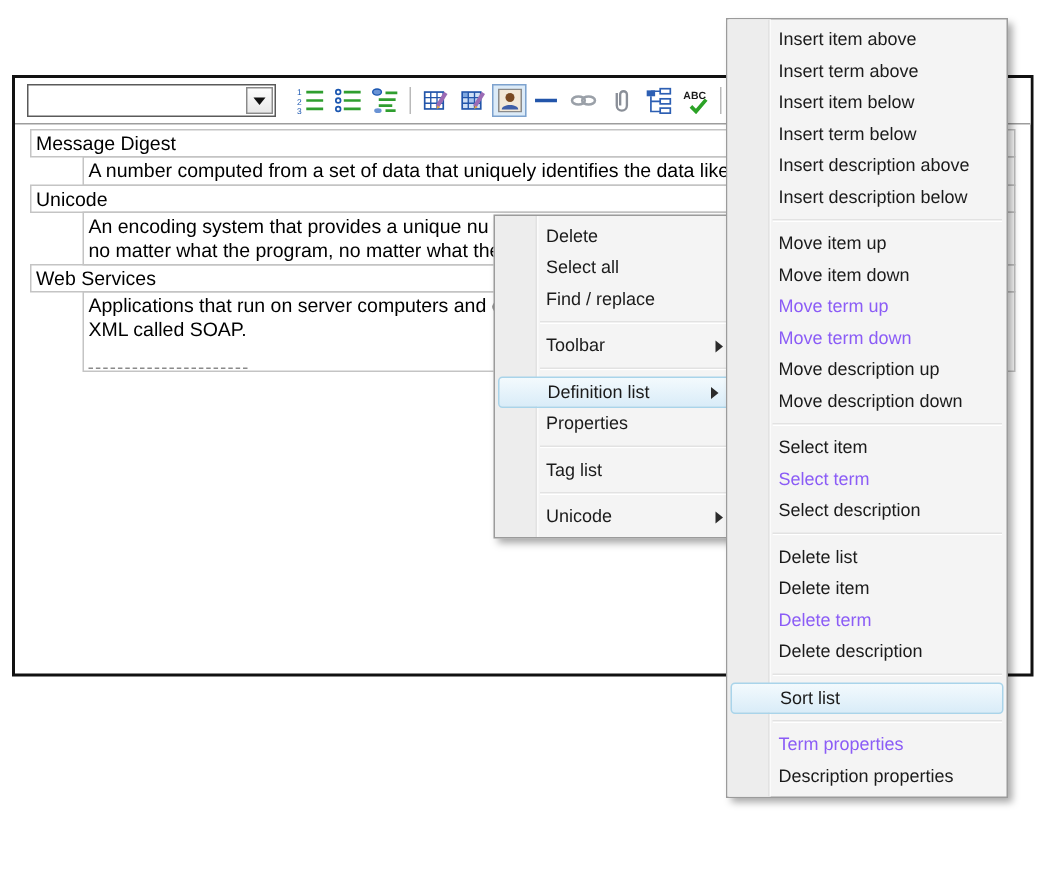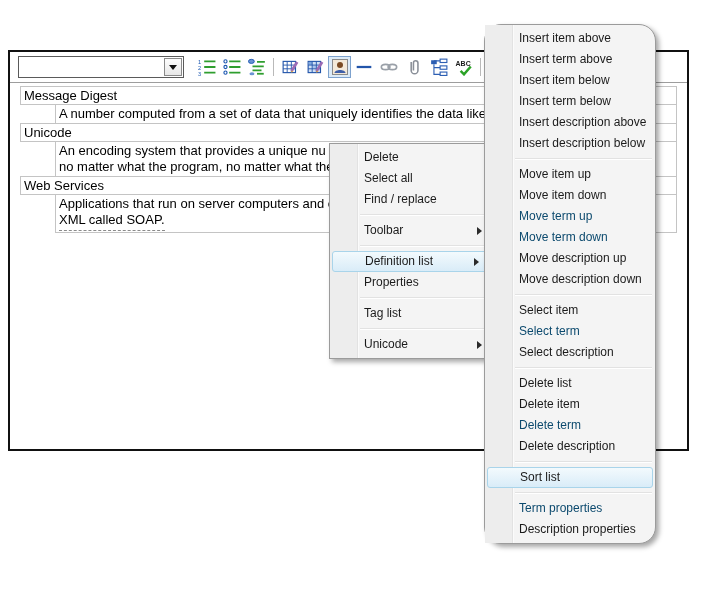--- a/index.html
+++ b/index.html
@@ -33,50 +33,50 @@
   
   .content{padding:4px 10px 0 10px;font-size:13px;color:#000;}
   .dt-box{
     border:1px solid #c4c4c4;font-weight:normal;padding:1px 3px;
     margin-top:-1px;white-space:nowrap;overflow:hidden;
   }
   .dd-box{
     border:1px solid #c4c4c4;margin-left:35px;padding:1px 3px;
     margin-top:-1px;white-space:nowrap;line-height:16px;
   }
-  .dashed-underline{border-bottom:1px dashed #8a8a8a;display:inline-block;padding-bottom:2px;}
+  .dashed-underline{border-bottom:1px dashed #8a8a8a;display:inline-block;padding-bottom:17px;}
   
   .menu{
     position:absolute;background:#f4f4f4;border:1px solid #9b9b9b;
     box-shadow:3px 3px 5px rgba(0,0,0,0.35);padding:3px 0;box-sizing:border-box;
     font-size:12px;color:#1b1b1b;
   }
   .menu .gutter{
     position:absolute;left:0;top:0;bottom:0;width:27px;background:#ededed;
     border-right:1px solid #e2e2e2;box-shadow:1px 0 0 #fbfbfb;
   }
   .menu-item{
     position:relative;height:21px;line-height:21px;padding-left:34px;
     padding-right:22px;white-space:nowrap;z-index:1;
   }
   .menu-item.hl{
     margin:0 2px;padding-left:32px;height:19px;line-height:19px;
     border:1px solid #a9d4ea;border-radius:3px;
     background:linear-gradient(#f3fafd,#d9ecf8);
   }
-  .menu-item.disabled{color:#0c4a6e;}
+  .menu-item.disabled{color:#8b5cf6;}
   .menu-sep{height:1px;background:#e2e2e2;border-bottom:1px solid #fff;
     margin:4px 3px 4px 30px;position:relative;z-index:1;}
   .sub-arrow{
     position:absolute;right:7px;top:50%;margin-top:-4px;width:0;height:0;
     border-top:4px solid transparent;border-bottom:4px solid transparent;
     border-left:5px solid #2b2b2b;
   }
   .context-menu{left:329px;top:143px;width:161px;z-index:10;}
-  .sub-menu{left:484px;top:24px;width:172px;z-index:20;border-radius:17px;}
+  .sub-menu{left:484px;top:12px;width:188px;z-index:20;}
 </style>
 </head>
 <body>
 
 <div class="editor-window">
   <div class="toolbar">
     <div class="combobox">
       <span></span>
       <span class="combo-btn">
         <span class="combo-arrow"></span>

